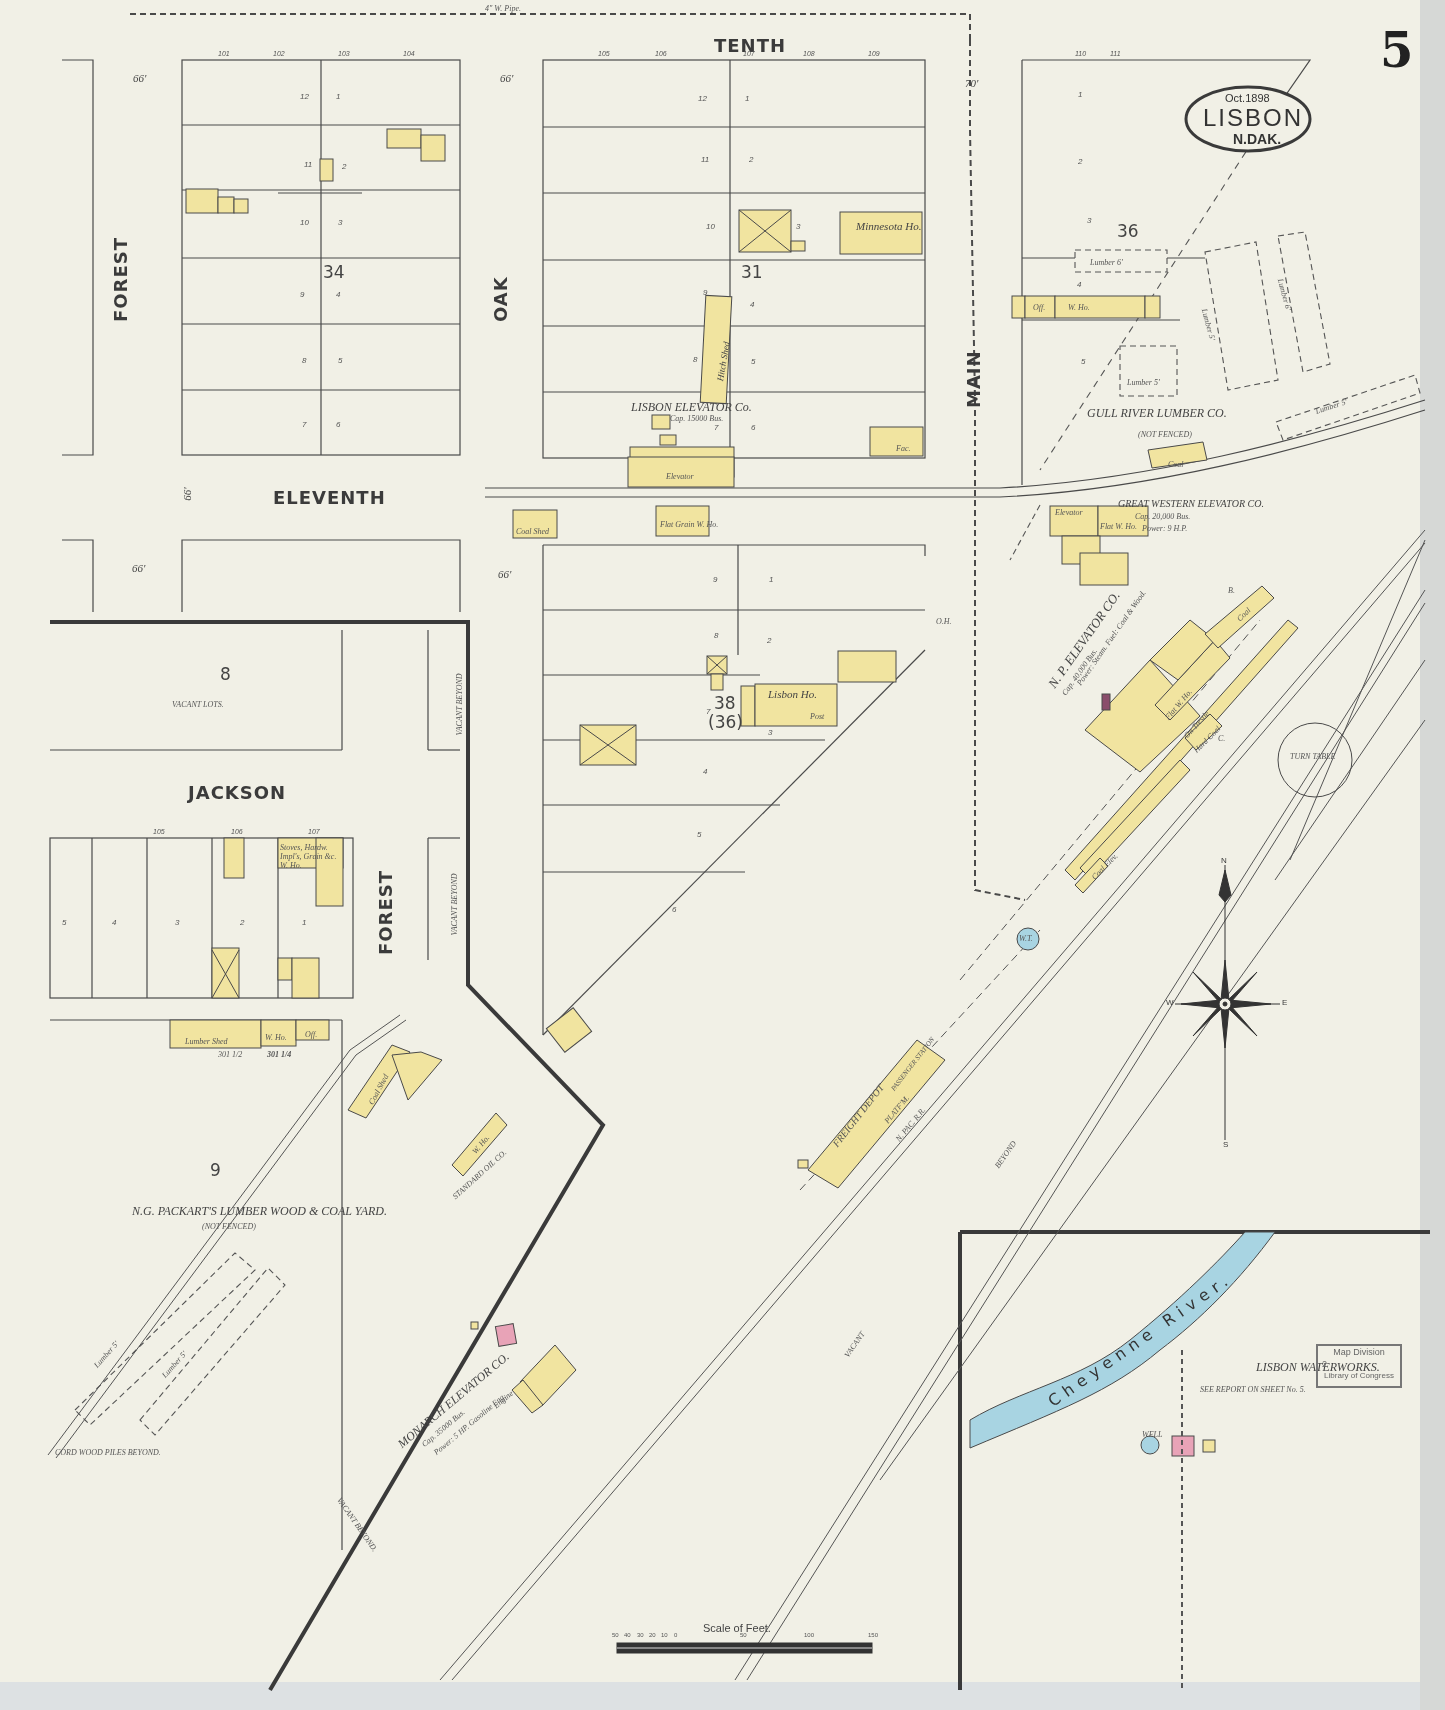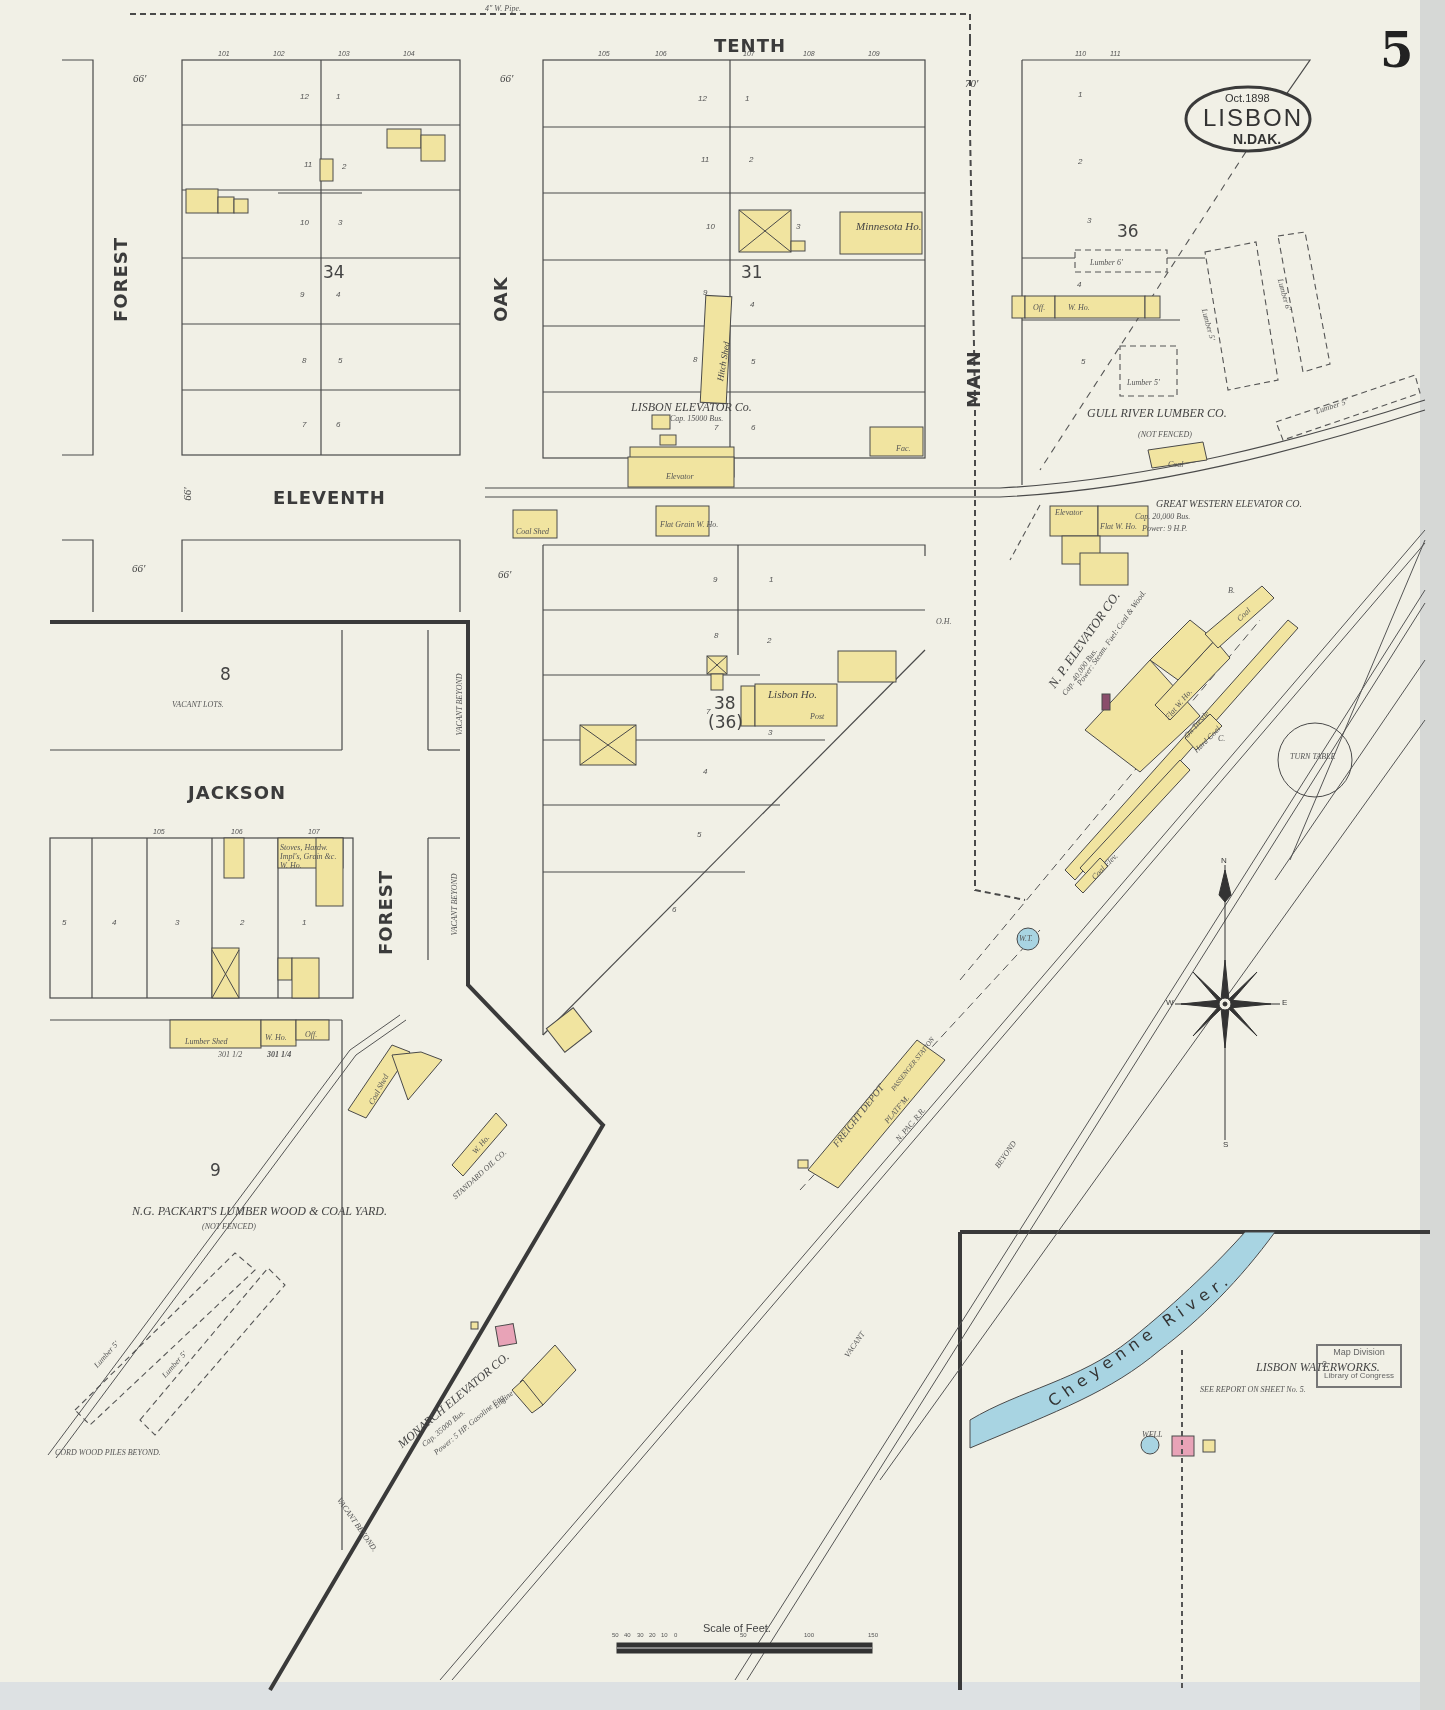--- a/index.html
+++ b/index.html
@@ -285,21 +285,21 @@
 <div class="lbl small" style="left:1033px;top:303px;">Off.</div>
 <div class="lbl small" style="left:1068px;top:303px;">W. Ho.</div>
 <div class="lbl small" style="left:1192px;top:320px;transform:rotate(75deg);">Lumber 5'</div>
 <div class="lbl small" style="left:1268px;top:290px;transform:rotate(75deg);">Lumber 6'</div>
 <div class="lbl small" style="left:1127px;top:378px;">Lumber 5'</div>
 <div class="lbl small" style="left:1315px;top:402px;transform:rotate(-18deg);">Lumber 5'</div>
 <div class="lbl it" style="left:1087px;top:406px;font-size:12px;">GULL RIVER LUMBER CO.</div>
 <div class="lbl small" style="left:1138px;top:430px;">(NOT FENCED)</div>
 <div class="lbl small" style="left:1168px;top:460px;">Coal</div>
 
-<div class="lbl it" style="left:1156px;top:498px;font-size:10px;">GREAT WESTERN ELEVATOR CO.</div>
+<div class="lbl it" style="left:1118px;top:498px;font-size:10px;">GREAT WESTERN ELEVATOR CO.</div>
 <div class="lbl small" style="left:1135px;top:512px;">Cap. 20,000 Bus.</div>
 <div class="lbl small" style="left:1142px;top:524px;">Power: 9 H.P.</div>
 <div class="lbl small" style="left:1055px;top:508px;">Elevator</div>
 <div class="lbl small" style="left:1100px;top:522px;">Flat W. Ho.</div>
 
 <div class="lbl it" style="left:1045px;top:682px;font-size:13px;transform:rotate(-55deg);transform-origin:left top;">N. P. ELEVATOR CO.</div>
 <div class="lbl small" style="left:1060px;top:692px;transform:rotate(-55deg);transform-origin:left top;">Cap. 40,000 Bus.</div>
 <div class="lbl small" style="left:1075px;top:682px;transform:rotate(-55deg);transform-origin:left top;">Power: Steam. Fuel: Coal &amp; Wood.</div>
 <div class="lbl small" style="left:1160px;top:700px;transform:rotate(-50deg);">Flat W. Ho.</div>
 <div class="lbl small" style="left:1180px;top:720px;transform:rotate(-48deg);">On Trestle</div>

